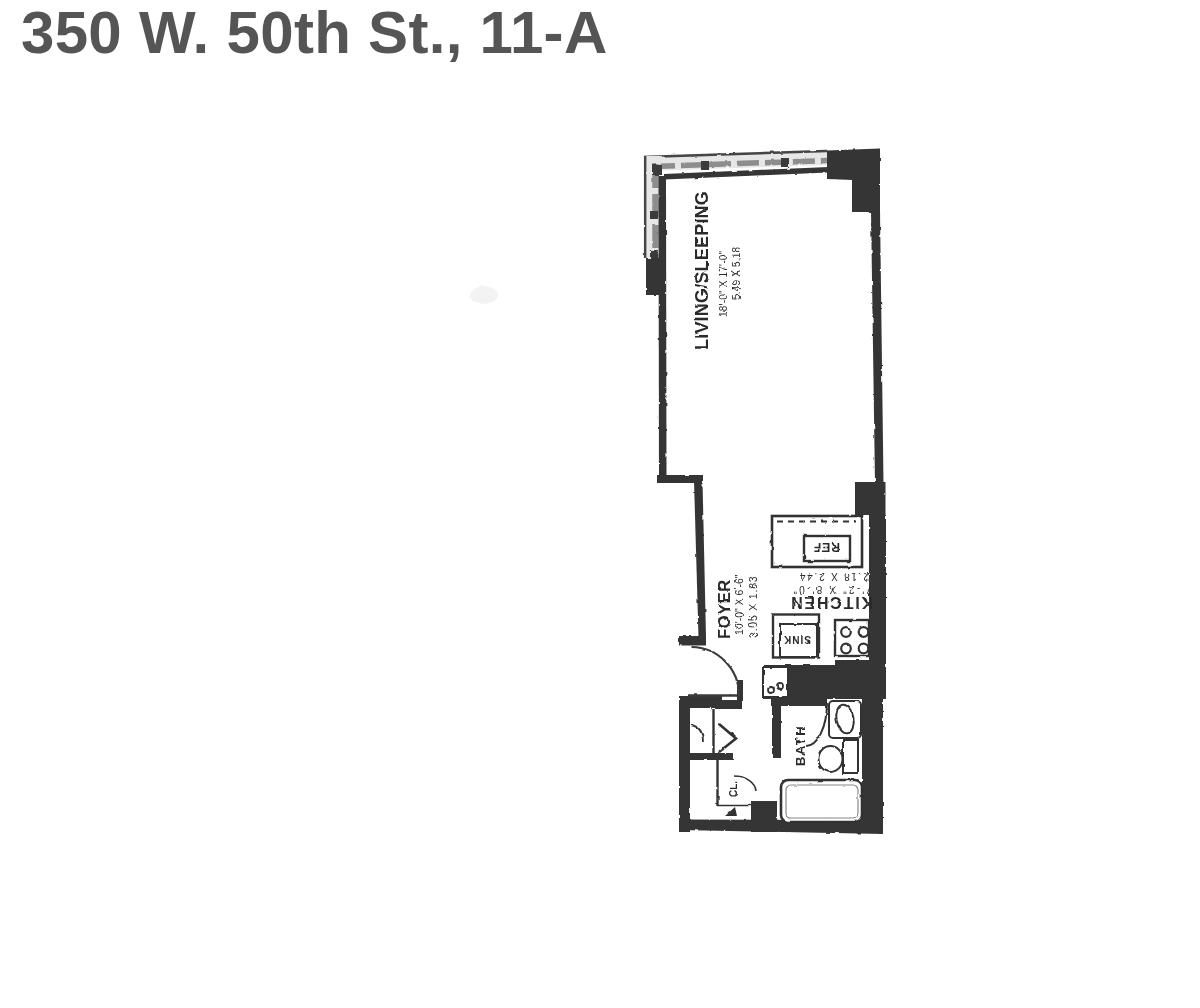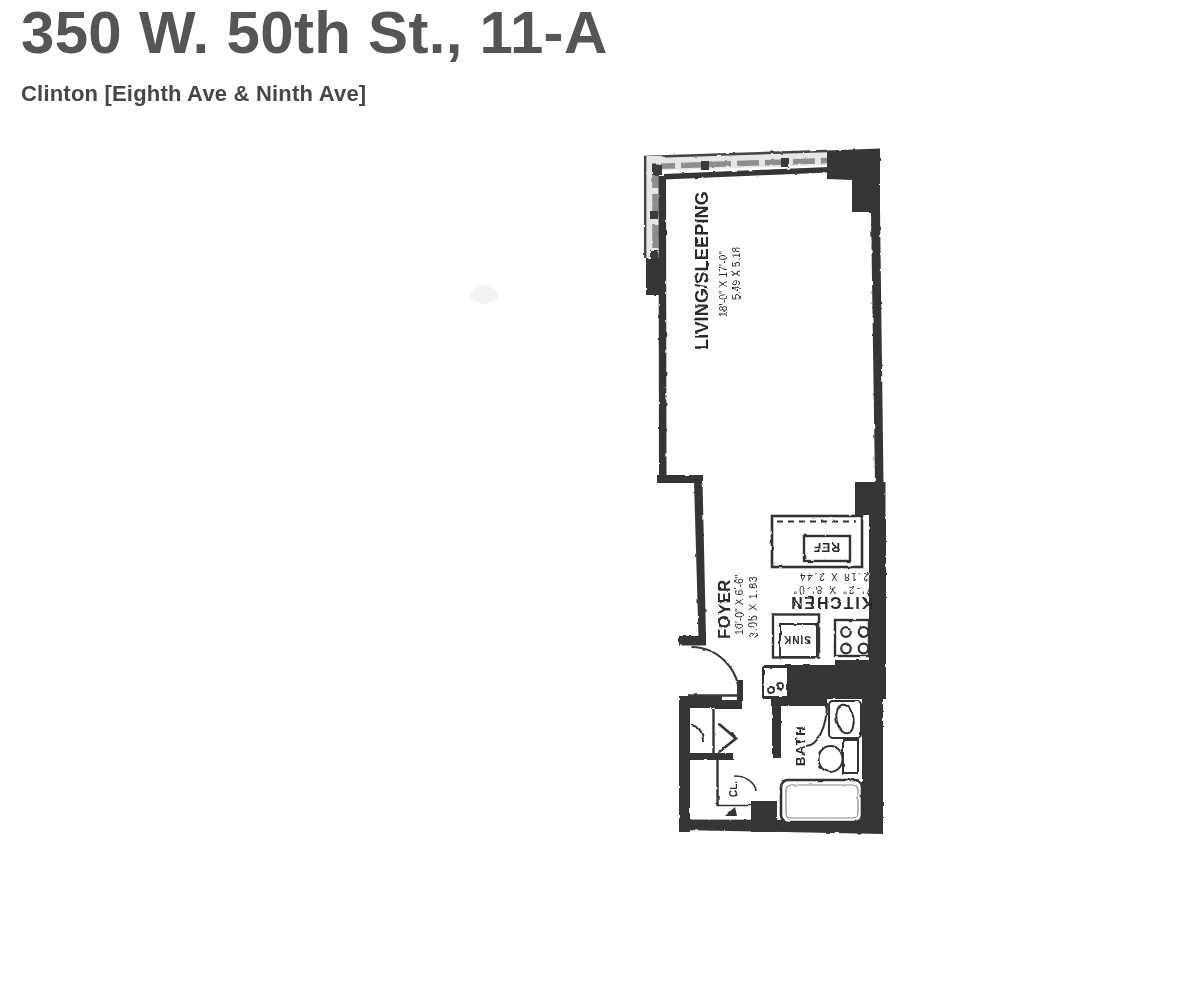--- a/index.html
+++ b/index.html
@@ -9,21 +9,20 @@
       letter-spacing:0.3px;white-space:nowrap;filter:blur(0.4px);}
   #h2{filter:blur(0.3px);}
   #h2{position:absolute;left:21px;top:81px;font-size:22px;font-weight:bold;color:#474747;
       letter-spacing:0.2px;white-space:nowrap;}
   #plansvg{position:absolute;left:0;top:0;}
 </style>
 </head>
 <body>
 <div id="page">
   <div id="h1">350 W. 50th St., 11-A</div>
-  <div id="h2">Clinton [Eighth Ave &amp; Ninth Ave]</div>
   <svg id="plansvg" width="1200" height="1008" viewBox="0 0 1200 1008">
     <defs>
       <filter id="scan" x="-5%" y="-5%" width="110%" height="110%">
         <feTurbulence type="fractalNoise" baseFrequency="0.13 0.13" numOctaves="2" seed="7" result="n"></feTurbulence>
         <feDisplacementMap in="SourceGraphic" in2="n" scale="2.4" xChannelSelector="R" yChannelSelector="G" result="d"></feDisplacementMap>
         <feGaussianBlur in="d" stdDeviation="0.6"></feGaussianBlur>
       </filter>
     </defs>
     <g id="plan" filter="url(#scan)">
 

